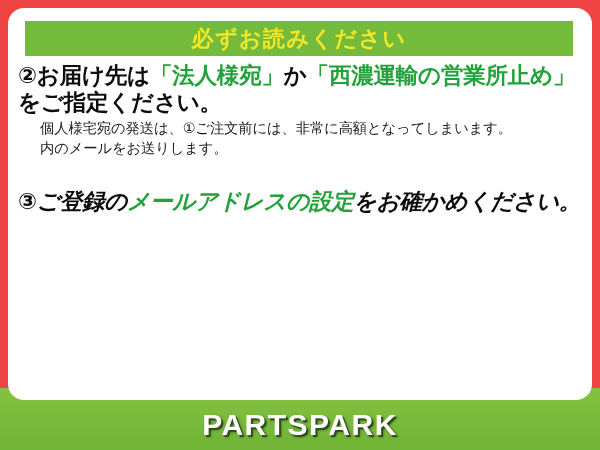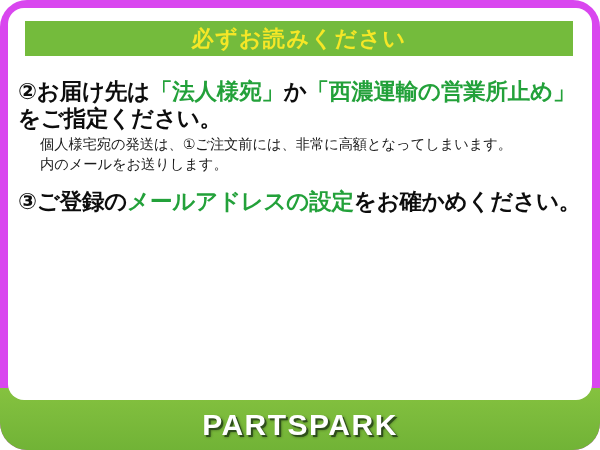--- a/index.html
+++ b/index.html
@@ -12,23 +12,22 @@
     overflow: hidden;
     font-family: "Liberation Sans", "DejaVu Sans", sans-serif;
     background: #ffffff;
   }
 
   #notice-banner {
     position: relative;
     width: 600px;
     height: 450px;
     box-sizing: border-box;
-    background: #d946ef;
+    background: #ef4444;
     overflow: hidden;
-    border-radius: 27px;
   }
 
   
   #footer-band {
     position: absolute;
     left: 0;
     right: 0;
     bottom: 0;
     height: 62px;
     background: linear-gradient(180deg, #85c23f 0%, #7cbb3c 45%, #71b336 100%);
@@ -100,22 +99,22 @@
     color: #1a1a1a;
     line-height: 1.42;
     letter-spacing: -0.1px;
     white-space: nowrap;
   }
   .item-body .line {
     display: block;
   }
 
   #item-1 { margin-top: 0px; }
-  #item-2 { margin-top: 16px; }
-  #item-3 { margin-top: 14px; }
+  #item-2 { }
+  #item-3 { margin-top: 30px; font-style: italic; }
 
   
   #footer-logo-wrap {
     position: absolute;
     left: 0;
     right: 0;
     bottom: 0;
     height: 50px;
     z-index: 3;
     display: flex;

